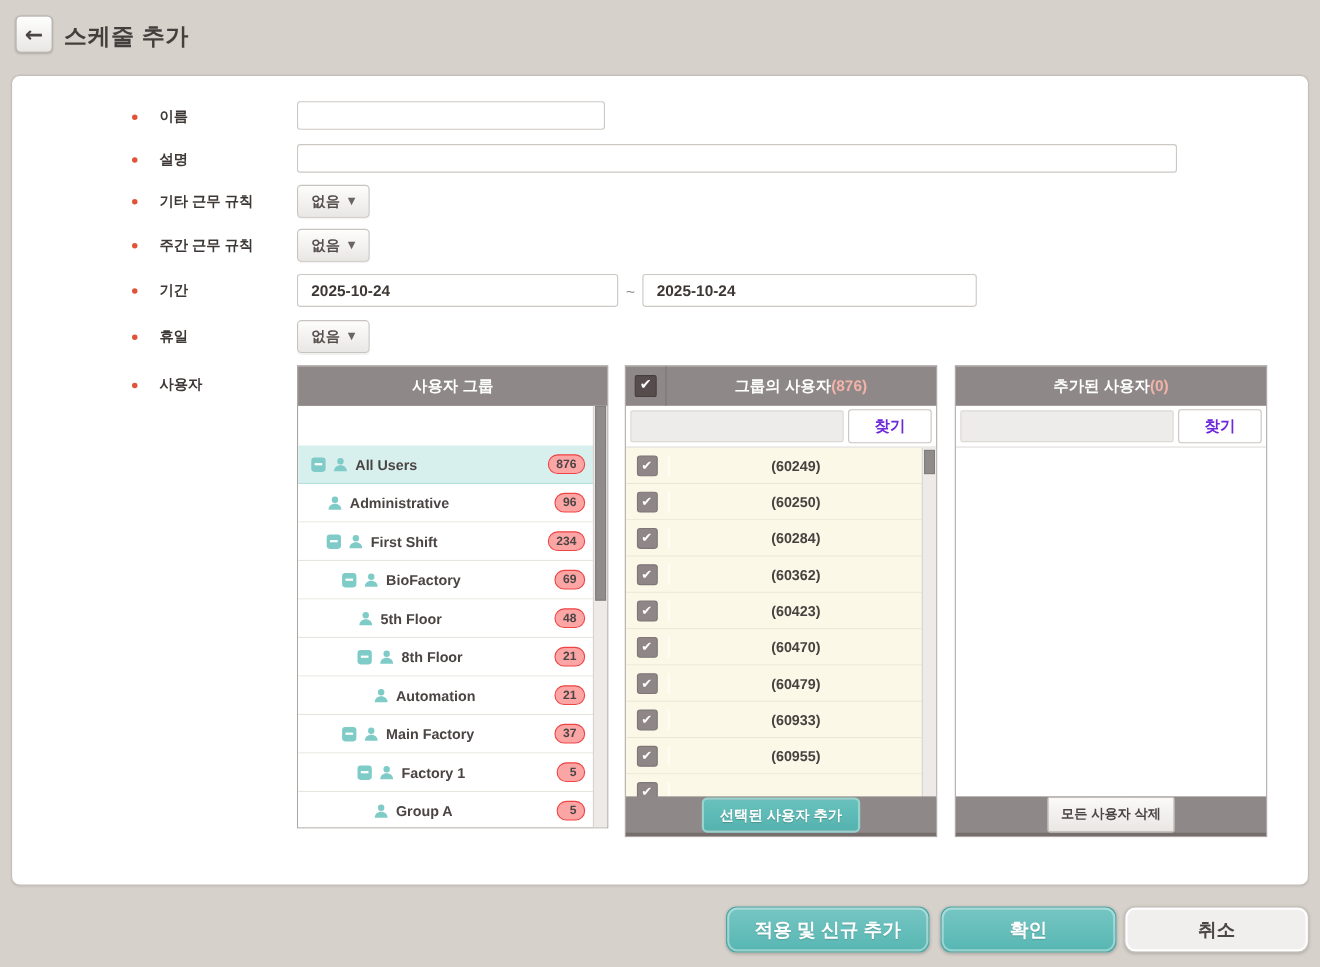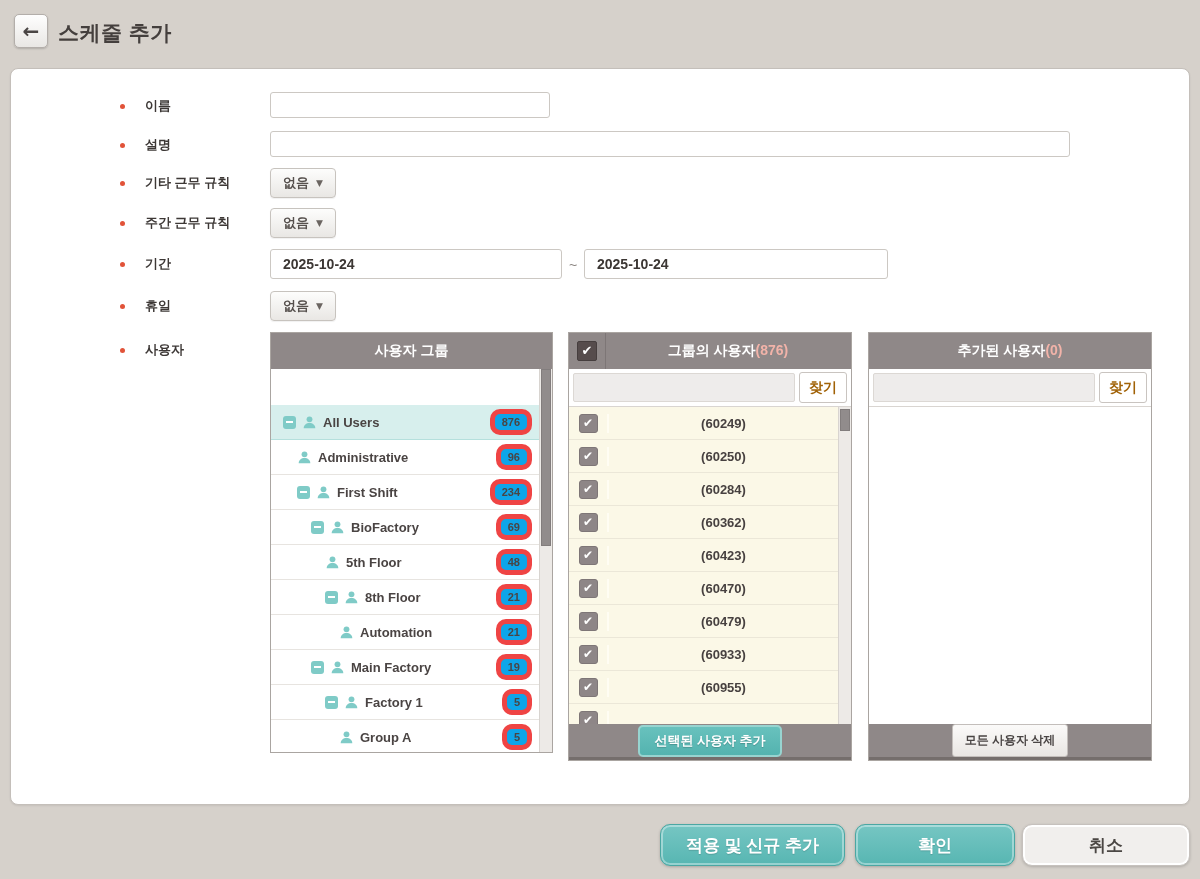--- a/index.html
+++ b/index.html
@@ -44,37 +44,37 @@
   
   .p-tree{left:270px;width:283px;height:421px;}
   .tree-body{position:absolute;top:36px;left:0;right:0;bottom:0;overflow:hidden;}
   .tree-row{height:35px;display:flex;align-items:center;gap:6px;border-bottom:1px solid #e7e4e0;
     background:#fff;cursor:pointer;padding-right:20px;}
   .tree-row.selected{background:var(--selected-row);border-bottom:1px solid #b5e0dd;}
   .minus-box{width:13px;height:13px;border-radius:3px;background:var(--accent-light);position:relative;flex:0 0 auto;cursor:pointer;}
   .minus-box::after{content:"";position:absolute;left:3px;right:3px;top:5.5px;height:2px;background:#fff;}
   .person-ico{width:15px;height:15px;flex:0 0 auto;color:var(--accent-light);}
   .tree-label{font-size:13px;font-weight:bold;color:#4a4443;white-space:nowrap;}
-  .badge{margin-left:auto;min-width:26px;padding:2px 7px;border:5px solid #ef4444;border-radius:10px;
-    background:#0ea5e9;font-size:11px;font-weight:bold;color:#4a4544;text-align:center;}
+  .badge{margin-left:auto;min-width:26px;padding:2px 7px;border:1px solid #ef4444;border-radius:10px;
+    background:#fca5a5;font-size:11px;font-weight:bold;color:#4a4544;text-align:right;}
   .v-scroll{position:absolute;width:13px;background:#edeae7;border-left:1px solid #d8d4d0;}
   .v-thumb{position:absolute;left:1px;right:1px;background:#918c8c;border:1px solid #827d7d;}
 
   
   .p-users{left:568px;width:284px;height:429px;}
   .p-added{left:868px;width:284px;height:429px;}
   .hdr-cb{width:20px;height:20px;margin-left:8px;background:#564c4c;border:1px solid #463e3e;border-radius:2px;
     color:#fff;font:bold 13px/18px "DejaVu Sans",sans-serif;text-align:center;cursor:pointer;z-index:2;}
   .hdr-divider{position:absolute;left:36px;top:0;bottom:0;width:1px;background:#7d7676;}
   .search-row{position:absolute;top:36px;left:0;right:0;height:38px;background:#fff;border-bottom:1px solid #d9d5d1;
     display:flex;align-items:center;padding:0 4px;gap:4px;}
   .search-input{flex:1;height:29px;border:1px solid #dcd8d4;border-radius:2px;background:#eeeceb;
     font:13px "Liberation Sans",sans-serif;padding:0 8px;color:#333;}
-  .find-btn{width:48px;height:31px;background:#fff;border:1px solid #c9c4c0;border-radius:3px;
-    font-size:14px;font-weight:bold;color:#a16207;cursor:pointer;}
+  .find-btn{width:76px;height:31px;background:#fff;border:1px solid #c9c4c0;border-radius:3px;
+    font-size:14px;font-weight:bold;color:#6d28d9;cursor:pointer;}
   .user-list{position:absolute;top:74px;left:0;right:0;height:319px;overflow:hidden;background:#fff;}
   .p-users .user-list{background:var(--list-yellow);}
   .u-row{height:33px;display:flex;align-items:center;border-bottom:1px solid #ebe7d8;background:var(--list-yellow);}
   .u-cb-cell{width:40px;display:flex;justify-content:center;border-right:2px solid #fffdf3;flex:0 0 auto;}
   .u-cb{width:19px;height:19px;background:#8e8687;border:1px solid #7e7677;border-radius:3px;
     color:#fff;font:bold 12px/17px "DejaVu Sans",sans-serif;text-align:center;cursor:pointer;}
   .u-val{flex:1;text-align:center;font-size:13px;font-weight:bold;color:#474140;padding-right:13px;}
   .panel-footer{position:absolute;left:0;right:0;bottom:0;height:36px;background:var(--panel-header);
     border-bottom:3px solid #756e6c;display:flex;align-items:center;justify-content:center;}
   .add-sel-btn{padding:5px 14px;background:linear-gradient(#68c1bd,#54b3af);border:2px solid #97d4d0;border-radius:5px;
@@ -220,21 +220,21 @@
           <span class="tree-label">Automation</span>
           <span class="badge">21</span>
         </div>
         <div class="tree-row" style="padding-left: 40px;">
           <span class="minus-box"></span>
           <span class="person-ico"><svg viewBox="0 0 16 16" width="15" height="15" fill="currentColor">
               <circle cx="8" cy="4.6" r="3.1"></circle>
               <path d="M1.8 14.2c0-3.4 2.8-5.6 6.2-5.6s6.2 2.2 6.2 5.6z"></path>
             </svg></span>
           <span class="tree-label">Main Factory</span>
-          <span class="badge">19</span>
+          <span class="badge">37</span>
         </div>
         <div class="tree-row" style="padding-left: 54px;">
           <span class="minus-box"></span>
           <span class="person-ico"><svg viewBox="0 0 16 16" width="15" height="15" fill="currentColor">
               <circle cx="8" cy="4.6" r="3.1"></circle>
               <path d="M1.8 14.2c0-3.4 2.8-5.6 6.2-5.6s6.2 2.2 6.2 5.6z"></path>
             </svg></span>
           <span class="tree-label">Factory 1</span>
           <span class="badge">5</span>
         </div>

